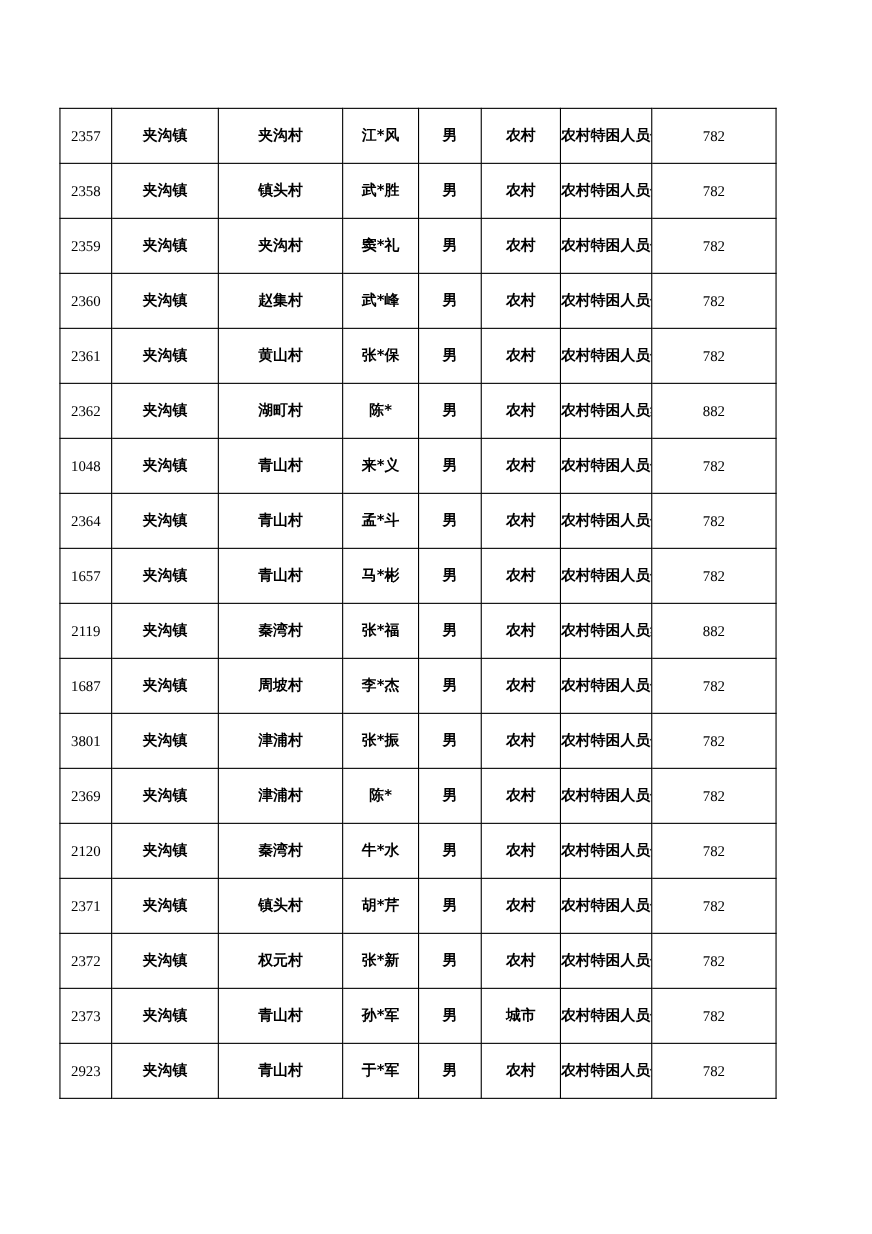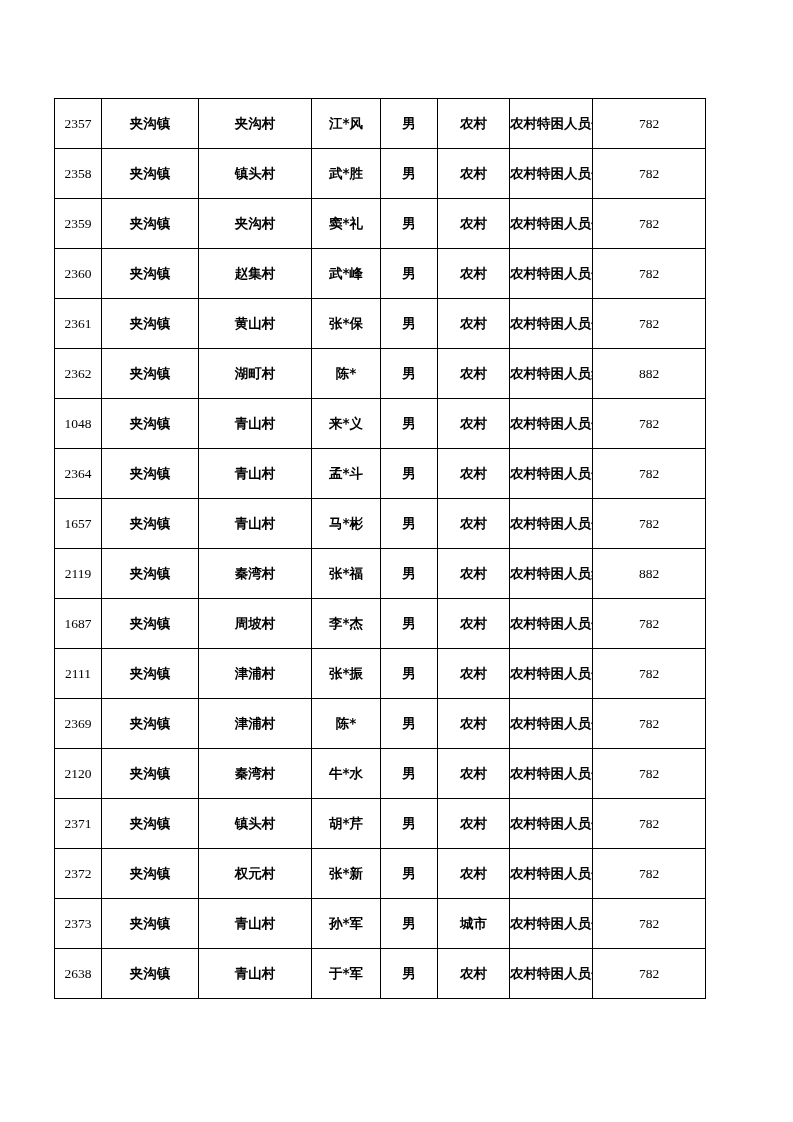--- a/index.html
+++ b/index.html
@@ -221,21 +221,21 @@
             <td class="vill">周坡村</td>
             <td class="name">李*杰</td>
             <td class="sex">男</td>
             <td class="type">农村</td>
             <td class="cat">
               <span class="cat-inner">农村特困人员分散供养</span>
             </td>
             <td class="amt">782</td>
           </tr>
           <tr>
-            <td class="seq">2111</td>
+            <td class="seq">3801</td>
             <td class="town">夹沟镇</td>
             <td class="vill">津浦村</td>
             <td class="name">张*振</td>
             <td class="sex">男</td>
             <td class="type">农村</td>
             <td class="cat">
               <span class="cat-inner">农村特困人员分散供养</span>
             </td>
             <td class="amt">782</td>
           </tr>
@@ -293,21 +293,21 @@
             <td class="vill">青山村</td>
             <td class="name">孙*军</td>
             <td class="sex">男</td>
             <td class="type">城市</td>
             <td class="cat">
               <span class="cat-inner">农村特困人员分散供养</span>
             </td>
             <td class="amt">782</td>
           </tr>
           <tr>
-            <td class="seq">2638</td>
+            <td class="seq">2923</td>
             <td class="town">夹沟镇</td>
             <td class="vill">青山村</td>
             <td class="name">于*军</td>
             <td class="sex">男</td>
             <td class="type">农村</td>
             <td class="cat">
               <span class="cat-inner">农村特困人员分散供养</span>
             </td>
             <td class="amt">782</td>
           </tr>

